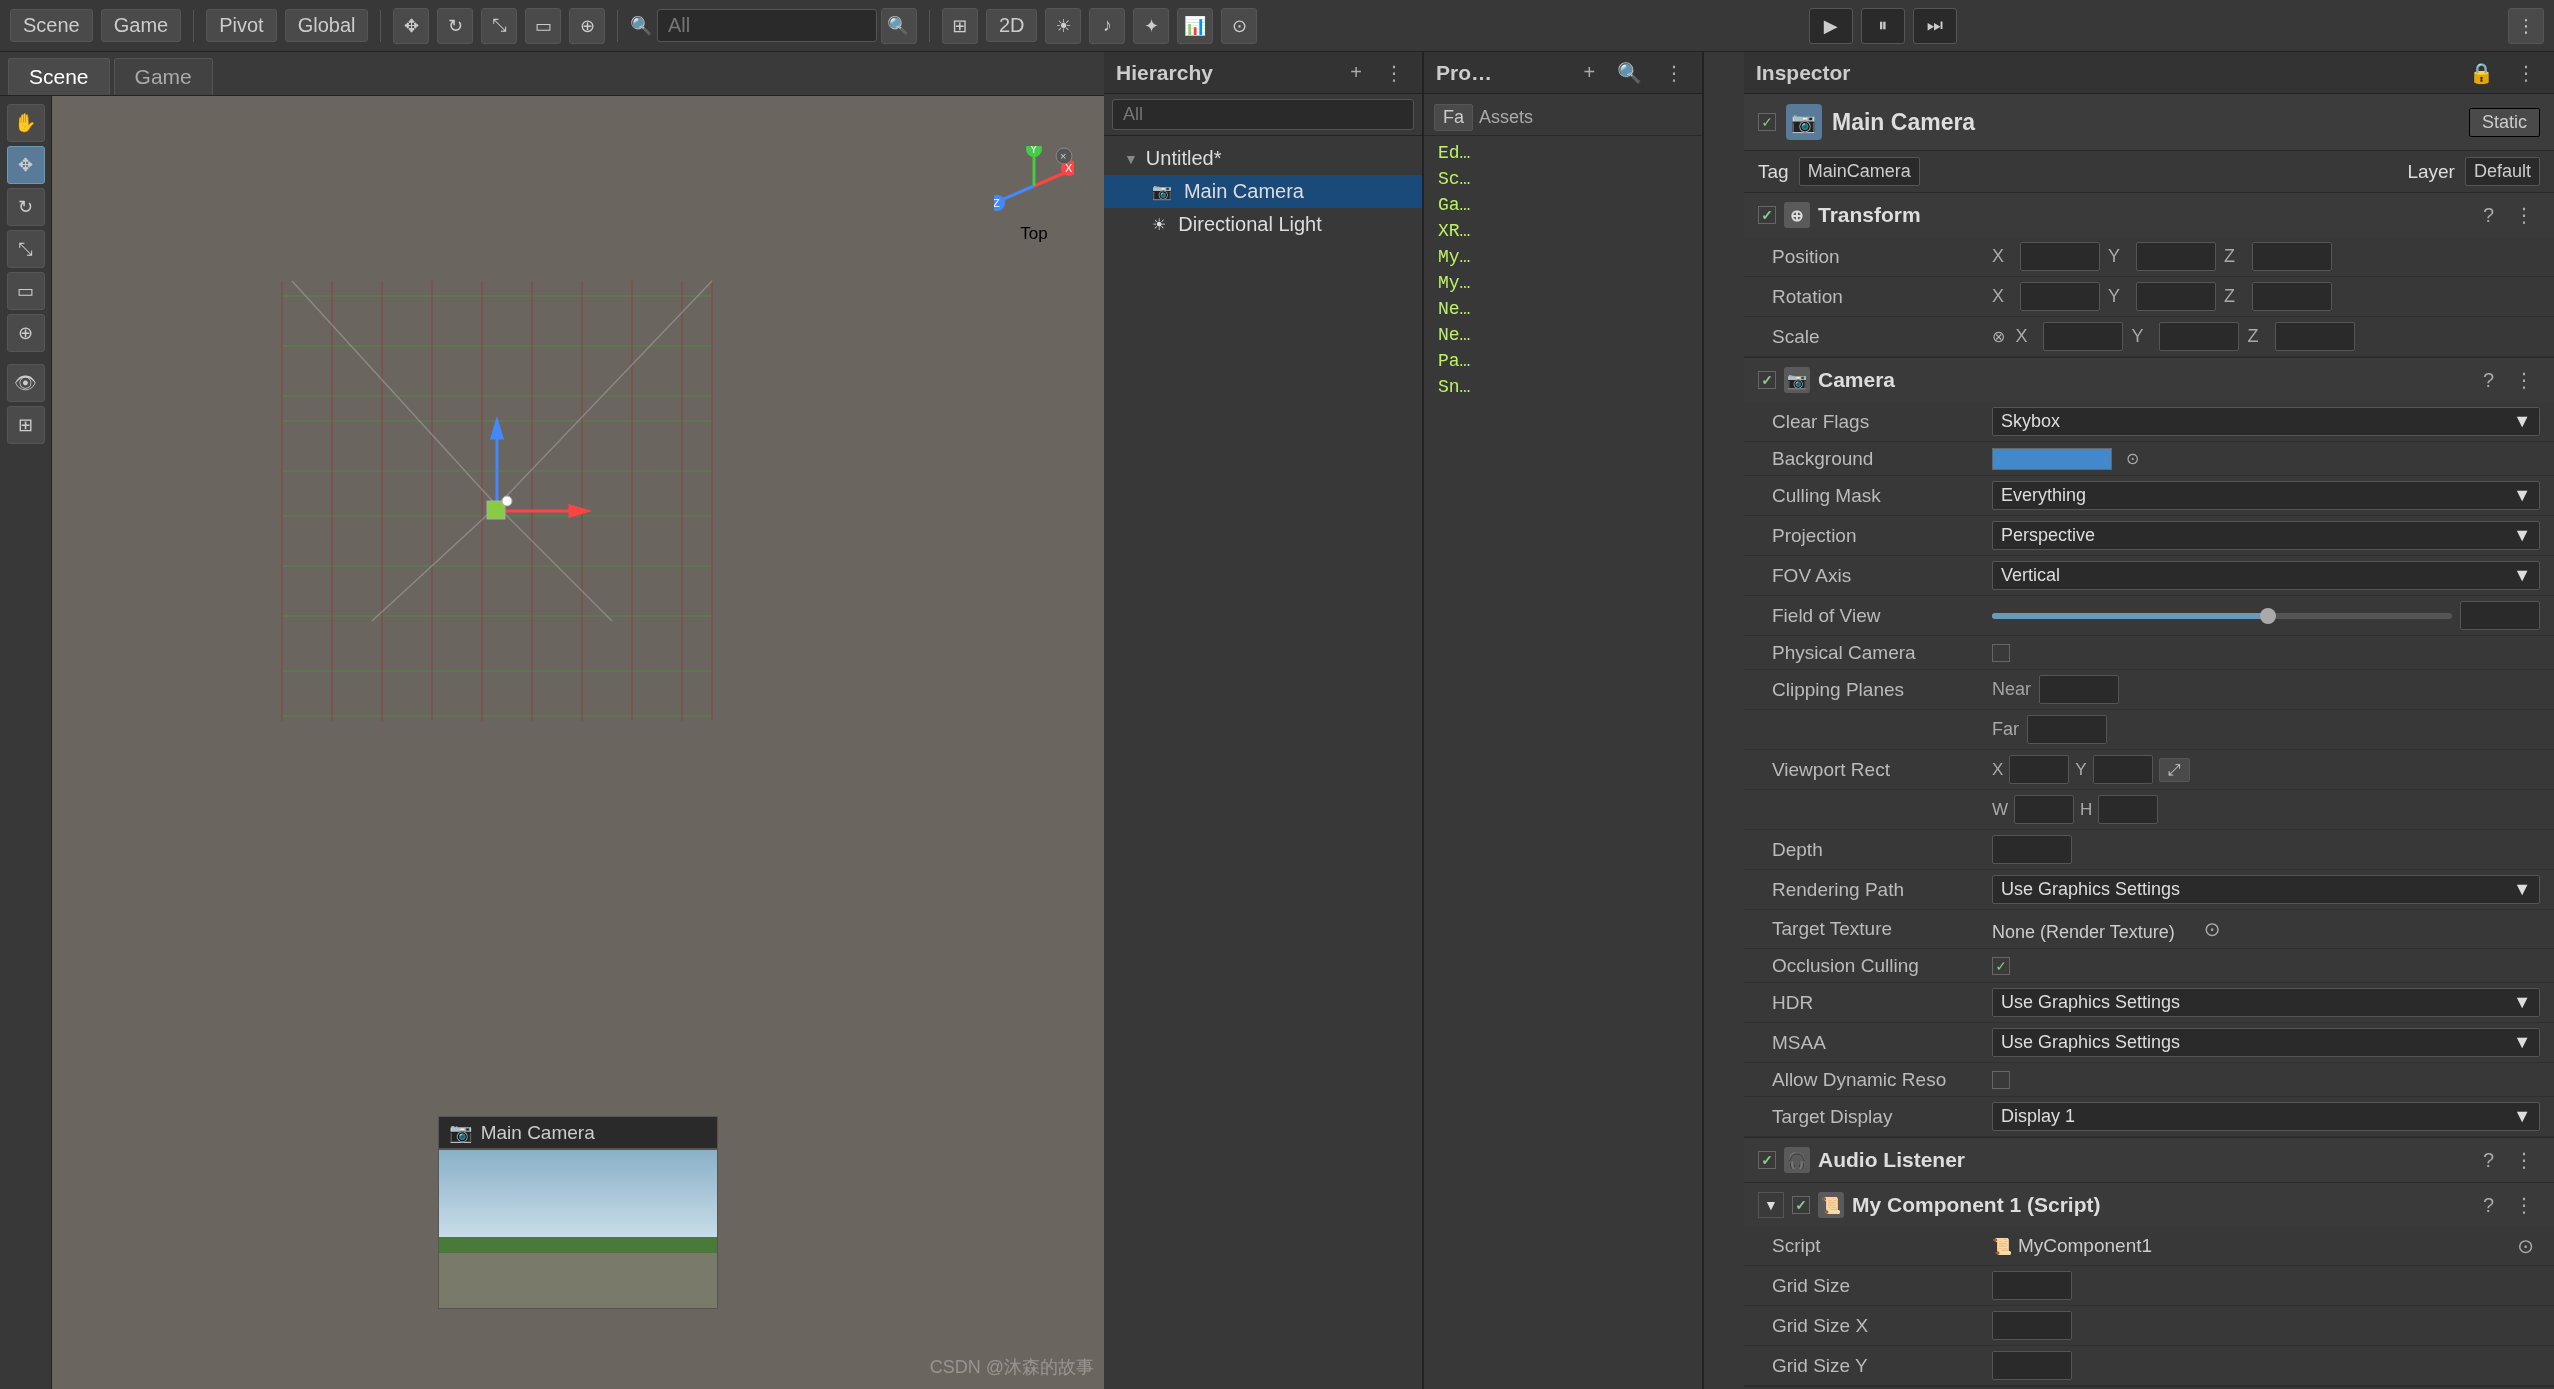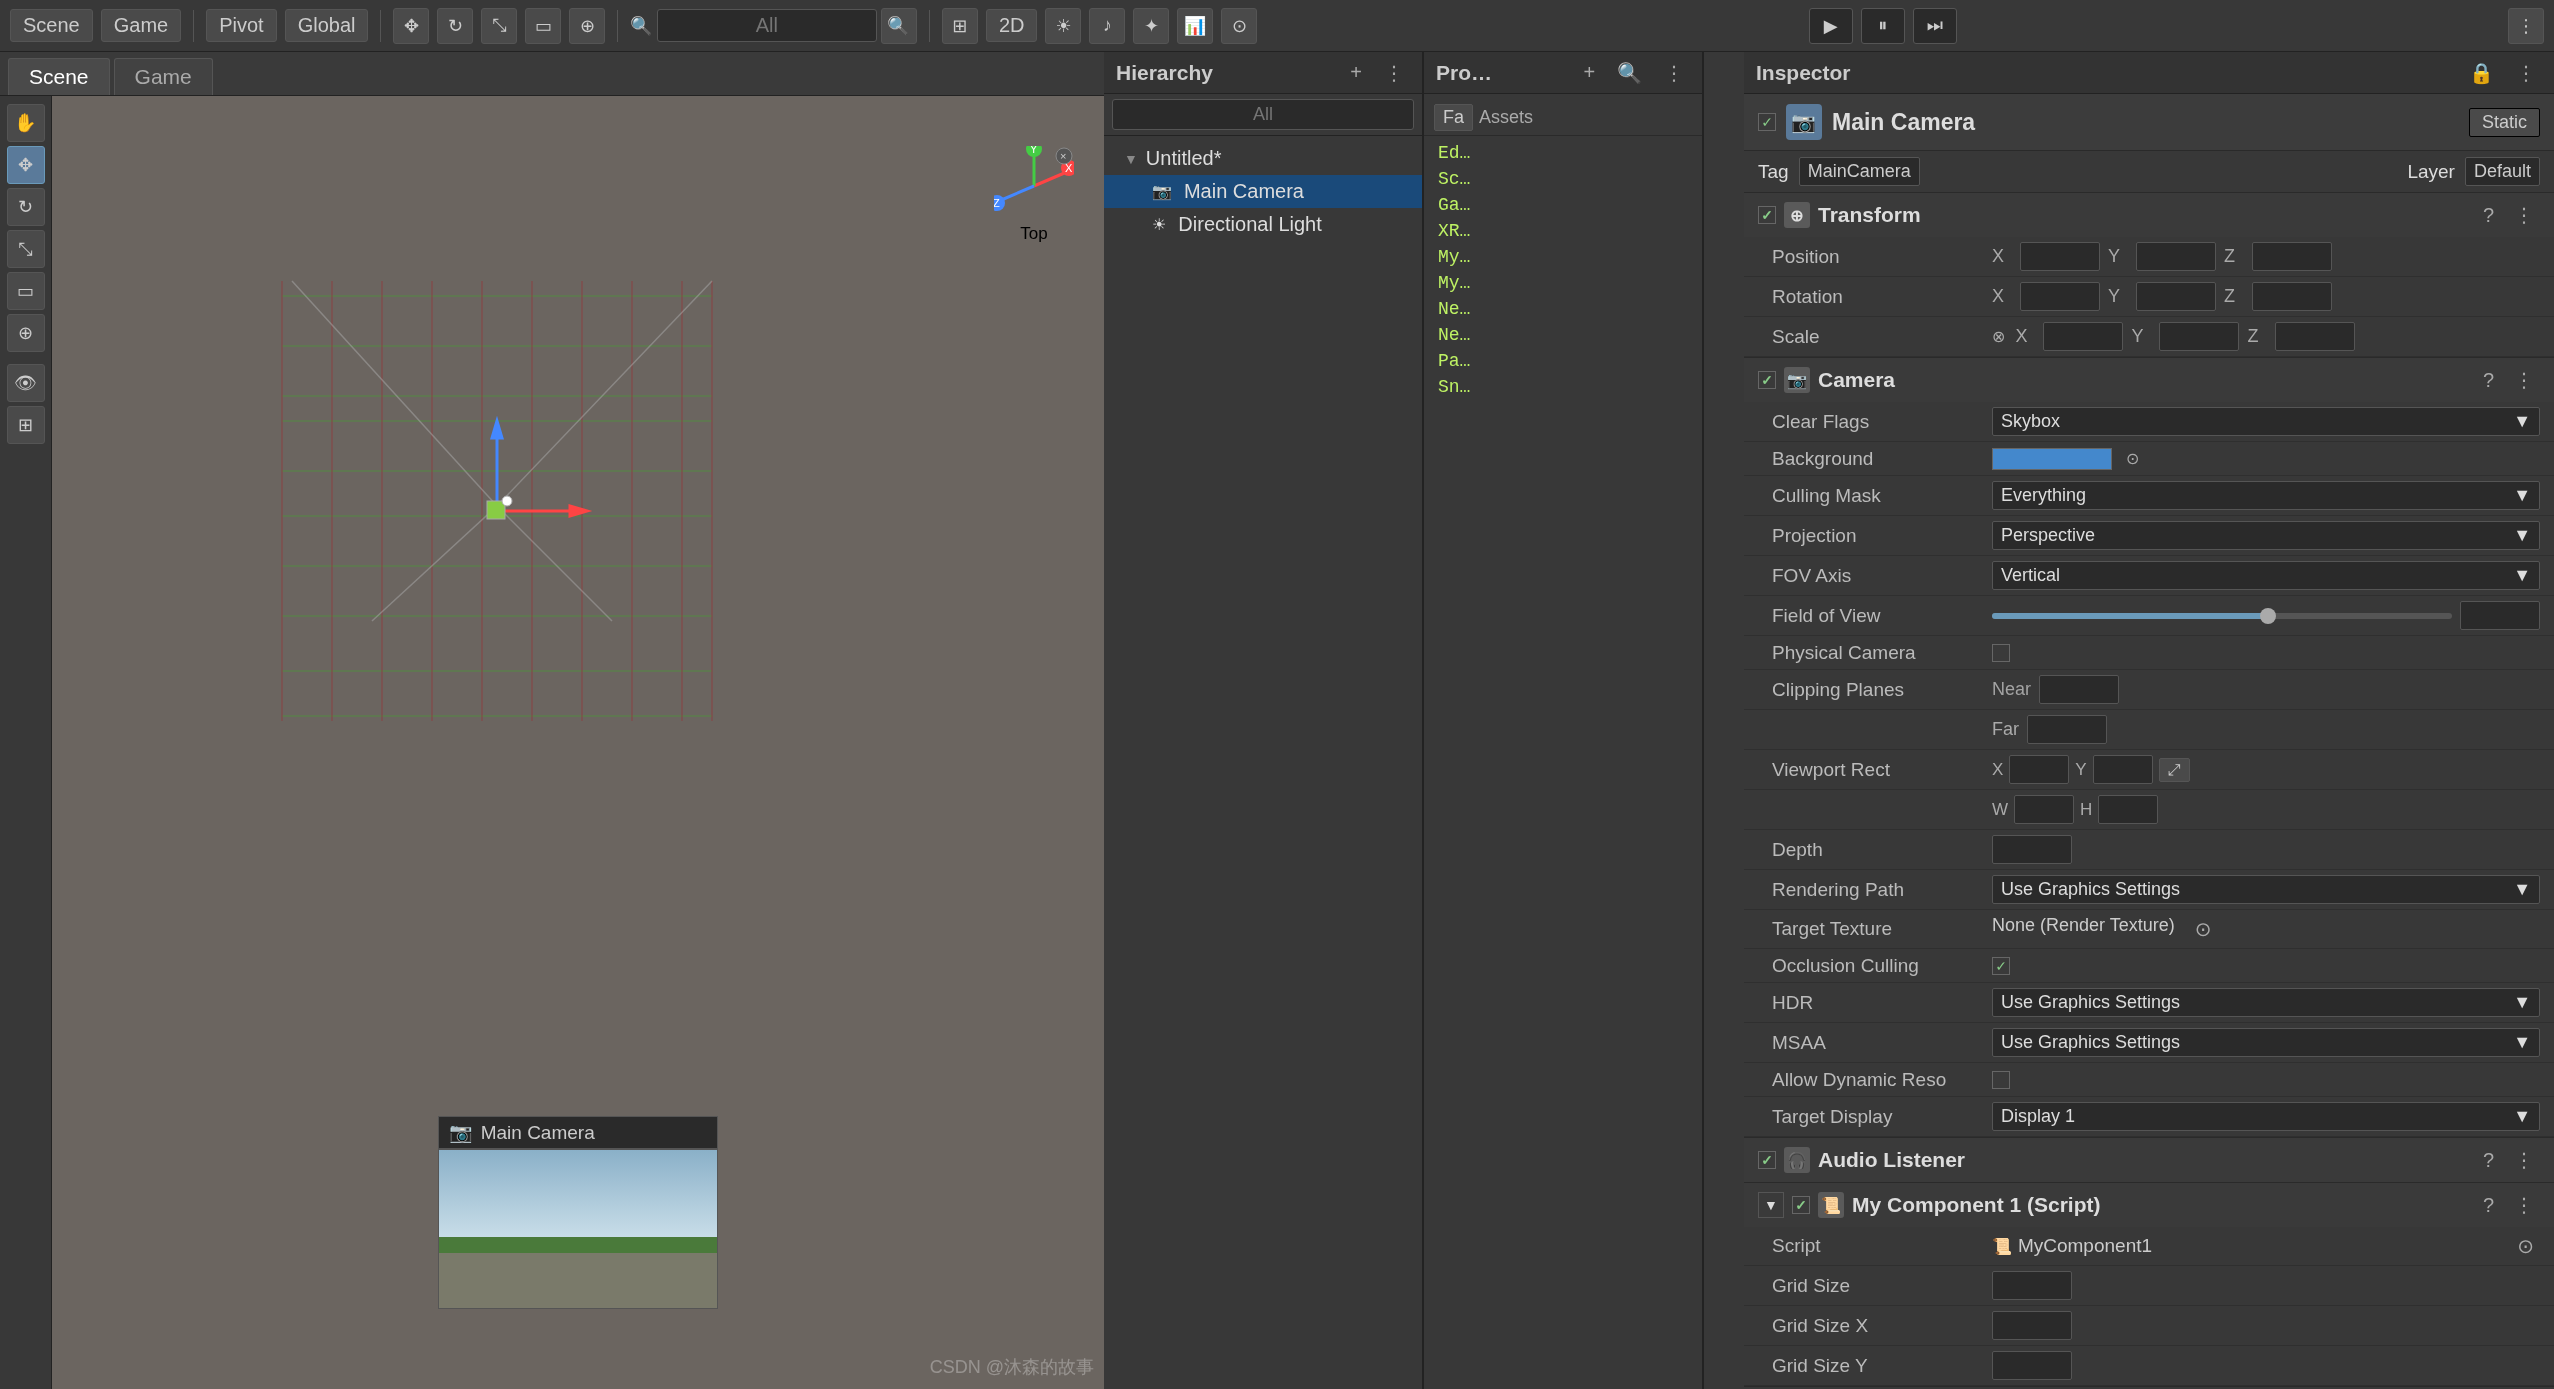--- a/index.html
+++ b/index.html
@@ -56,21 +56,20 @@
       font-size: 18px;
     }
     .search-box {
       background: #2a2a2a;
       border: 1px solid #555;
       color: #ccc;
       padding: 4px 10px;
       font-size: 20px;
       width: 220px;
       border-radius: 3px;
-      text-align: center;
     }
 
     
     .left-tools {
       width: 52px;
       background: #383838;
       border-right: 1px solid #222;
       display: flex;
       flex-direction: column;
       align-items: center;
@@ -850,21 +849,21 @@
           <div class="prop-row">
             <span class="prop-label">Rendering Path</span>
             <div class="prop-dropdown">
               <span>Use Graphics Settings</span>
               <span>▼</span>
             </div>
           </div>
 
           <div class="prop-row">
             <span class="prop-label">Target Texture</span>
-            <div style="display:flex;align-items:flex-start;gap:14px;flex:1;">
+            <div style="display:flex;align-items:flex-end;gap:23px;flex:1;">
               <span style="font-size:18px;color:#ccc;">None (Render Texture)</span>
               <button class="panel-btn">⊙</button>
             </div>
           </div>
 
           <div class="prop-row">
             <span class="prop-label">Occlusion Culling</span>
             <div class="prop-checkbox checked"></div>
           </div>
 

